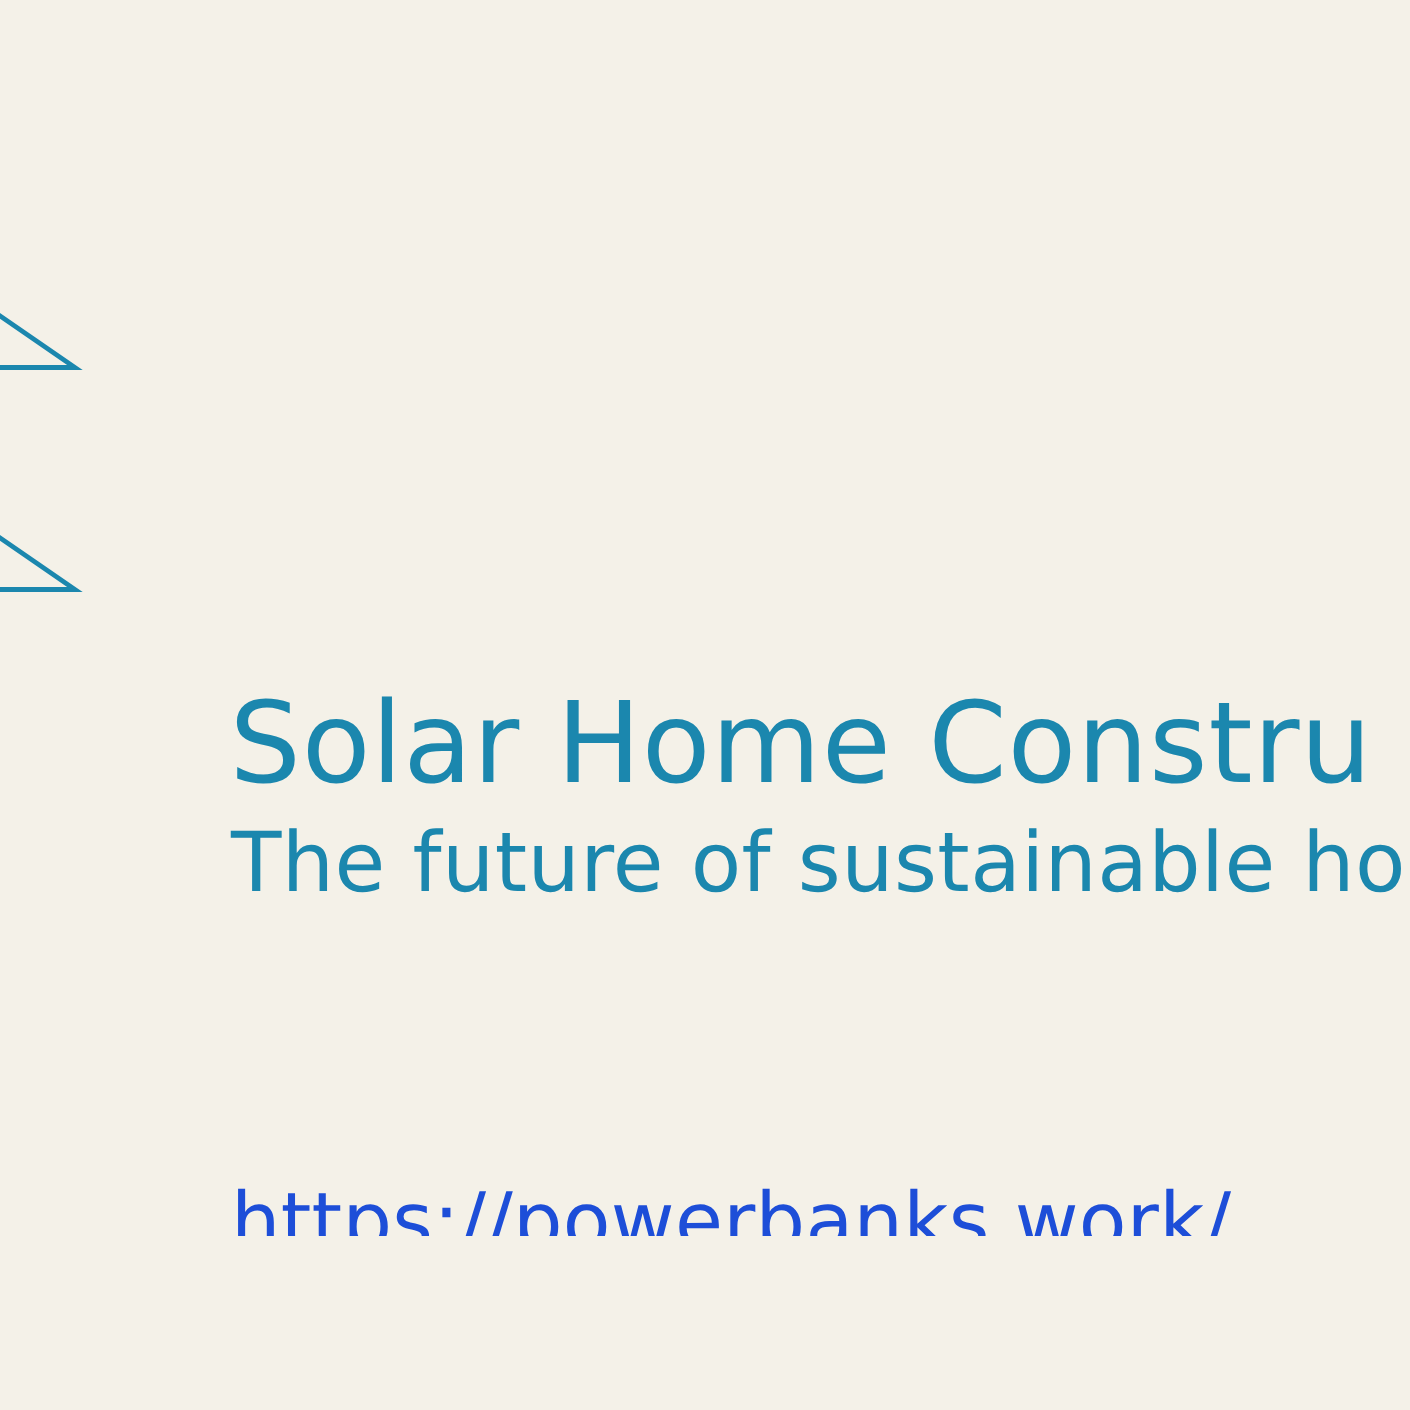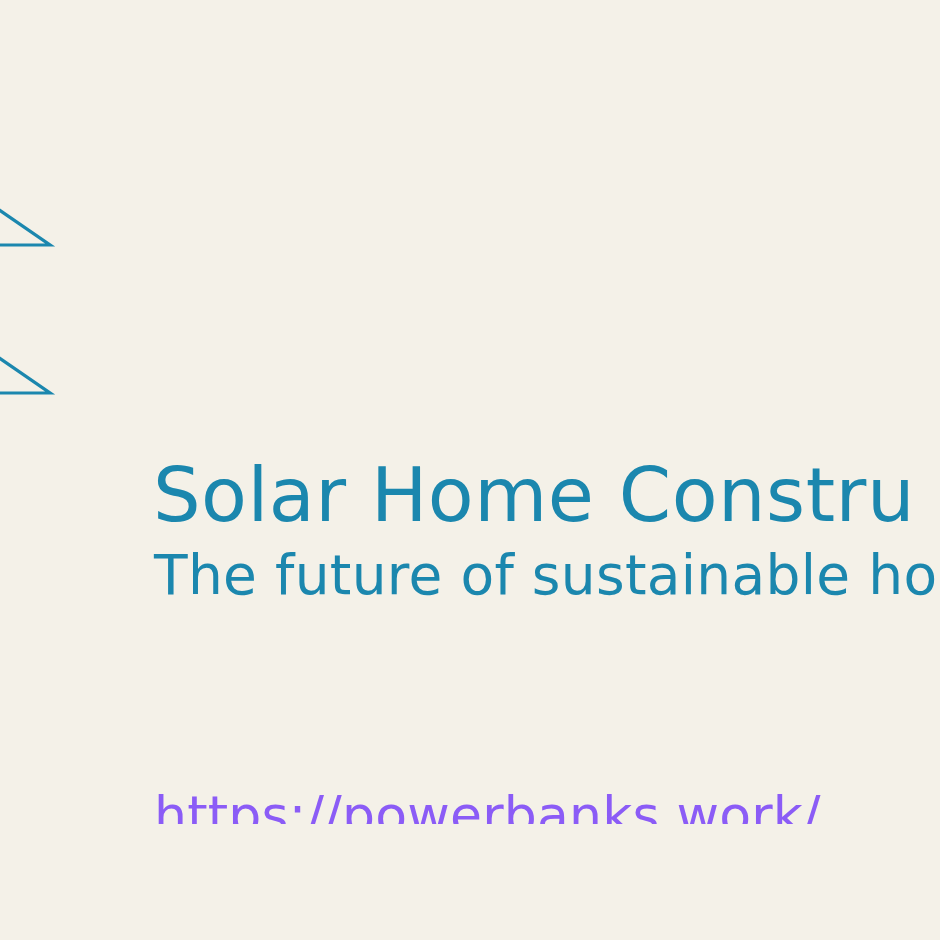--- a/index.html
+++ b/index.html
@@ -81,21 +81,21 @@
   .url-line {
     position: absolute;
     top: 783px;
     left: 1px;
     margin: 0;
     font-family: "DejaVu Sans", sans-serif;
     font-size: 52px;
     font-weight: 400;
     line-height: 64px;
     letter-spacing: 0.2px;
-    color: #8b5cf6;
+    color: #1d4ed8;
     white-space: nowrap;
   }
 </style>
 </head>
 <body>
 
 <div id="banner">
 
   <div class="deco-layer">
 

